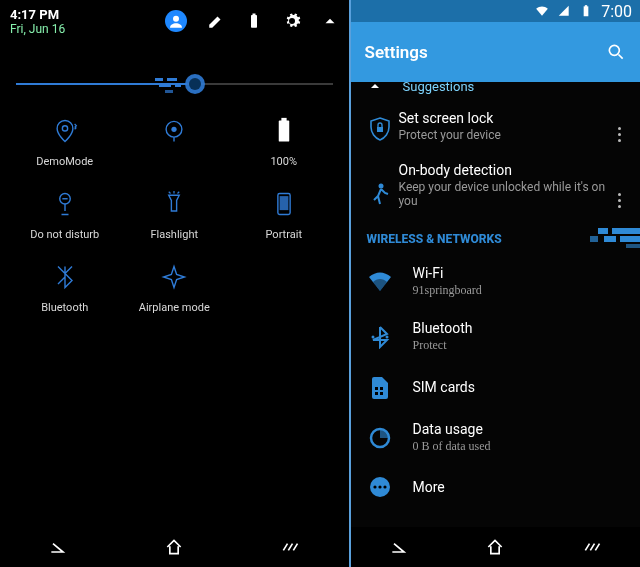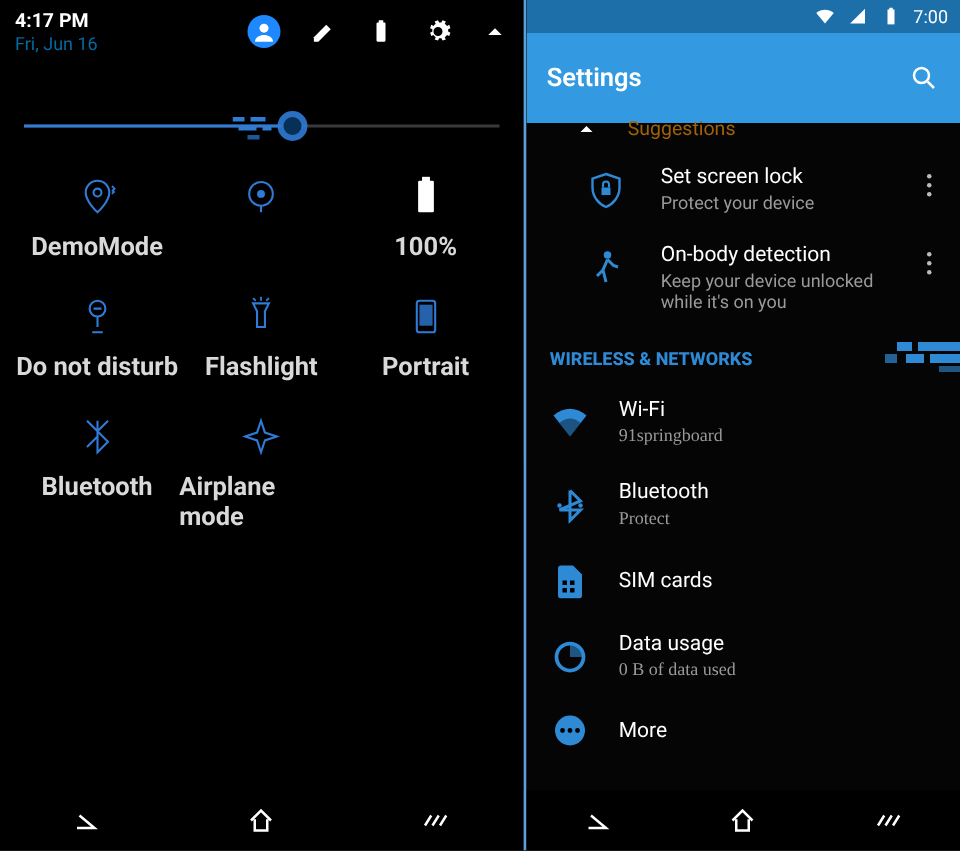--- a/index.html
+++ b/index.html
@@ -11,45 +11,45 @@
   
   .left .backdrop { position:absolute; left:0; right:0; bottom:40px; height:220px; background:#0a0a0a; opacity:.35; z-index:0; display:flex; flex-direction:column; justify-content:flex-end; align-items:center; }
   .aosp { font-size:20px; letter-spacing:4px; color:#414141; margin-bottom:60px; }
   .aosp span.ext { color:#2a2a2a; font-weight:300; }
   .dock { display:flex; gap:18px; justify-content:center; margin-bottom:10px; }
   .dock .app { width:44px; height:44px; border-radius:50%; display:flex; align-items:center; justify-content:center; }
   .shade { position:absolute; left:0; right:0; top:0; bottom:40px; background:#000; z-index:2; padding:8px 10px 0 10px; }
   .statusrow { display:flex; align-items:flex-start; justify-content:space-between; }
   .clockblock { font-size:12px; line-height:1.15; }
   .clockblock .t { font-size:13px; font-weight:700; }
-  .clockblock .d { color:#0369a1; }
+  .clockblock .d { color:#86efac; }
   .statusicons { display:flex; align-items:center; gap:20px; padding-top:2px; }
   .statusicons svg { width:18px; height:18px; }
   .avatar { width:22px; height:22px; border-radius:50%; background:#1e88ff; display:flex; align-items:center; justify-content:center; }
   .brightness { margin:34px 6px 8px 6px; position:relative; height:28px; }
   .track { position:absolute; left:0; right:0; top:12px; height:2px; background:#3a3a3a; }
   .trackfill { position:absolute; left:0; width:54%; top:12px; height:2px; background:#2f7bd6; }
   .thumbC { position:absolute; top:-1px; left:44%; width:54px; height:28px; }
   .grid { display:grid; grid-template-columns:repeat(3,1fr); row-gap:22px; margin-top:18px; }
   .tile { display:flex; flex-direction:column; align-items:center; justify-content:flex-start; gap:10px; }
   .tile svg { width:28px; height:28px; }
-  .tile .lbl { font-size:17px; color:#d9d9d9;font-weight:bold; }
+  .tile .lbl { font-size:11px; color:#d9d9d9; }
   .ic-blue { fill:none; stroke:#2f7bd6; stroke-width:1.6; }
   
   .navbar { position:absolute; left:0; right:0; bottom:0; height:40px; background:#000; display:flex; align-items:center; justify-content:space-around; z-index:5; }
   .navbar svg { width:20px; height:20px; }
   
   .right { background:#050505; }
-  .statusbar2 { height:22px; background:#1c6fa9; display:flex; align-items:center; justify-content:flex-end; padding:0 8px; gap:8px; font-size:12px; }
+  .statusbar2 { height:22px; background:#1c6fa9; display:flex; align-items:center; justify-content:flex-end; padding:0 8px; gap:8px; font-size:16px; }
   .statusbar2 svg { width:14px; height:14px; }
   .appbar { height:60px; background:#3399e0; display:flex; align-items:center; justify-content:space-between; padding:0 14px; }
   .appbar .title { font-size:17px; font-weight:600; color:#fff; }
-  .suggestions { display:flex; align-items:center; gap:20px; padding:12px 18px 6px 32px; color:#a16207; font-size:13px; }
+  .suggestions { display:flex; align-items:center; gap:20px; padding:12px 18px 6px 16px; color:#7dd3fc; font-size:13px; }
   .suggestions svg { width:16px; height:16px; }
-  .sugitem { display:flex; align-items:flex-start; padding:10px 14px 10px 16px; gap:24px;margin-left:24px; }
+  .sugitem { display:flex; align-items:flex-end; padding:10px 14px 10px 16px; gap:6px; }
   .sugitem .icon { width:26px; display:flex; justify-content:center; padding-top:4px; }
   .sugitem .text { flex:1; }
   .sugitem .text .t { font-size:14px; color:#fff; }
   .sugitem .text .s { font-size:12px; color:#9a9a9a; margin-top:2px; }
   .kebab { width:14px; display:flex; flex-direction:column; align-items:center; gap:3px; padding-top:6px; }
   .kebab span { width:3px; height:3px; background:#bbb; border-radius:50%; }
   .sectionhdr { font-size:12px; font-weight:800; color:#2f8ad6; padding:14px 16px 8px 16px; position:relative; }
   .sectionhdr .streak { position:absolute; right:0; top:8px; width:78px; height:22px; }
   .setitem { display:flex; align-items:center; padding:11px 16px; gap:20px; }
   .setitem .icon { width:26px; display:flex; justify-content:center; }

